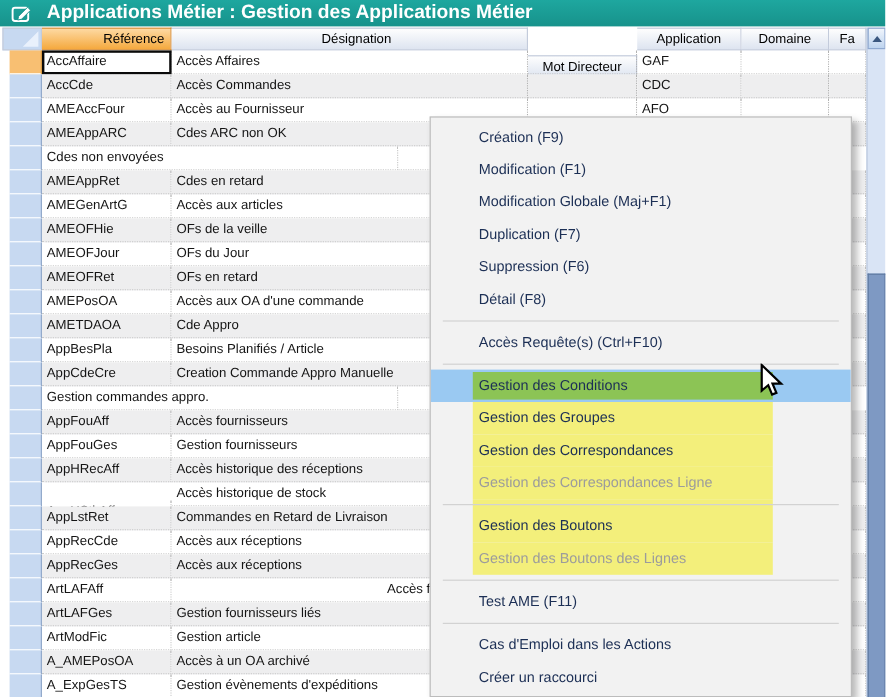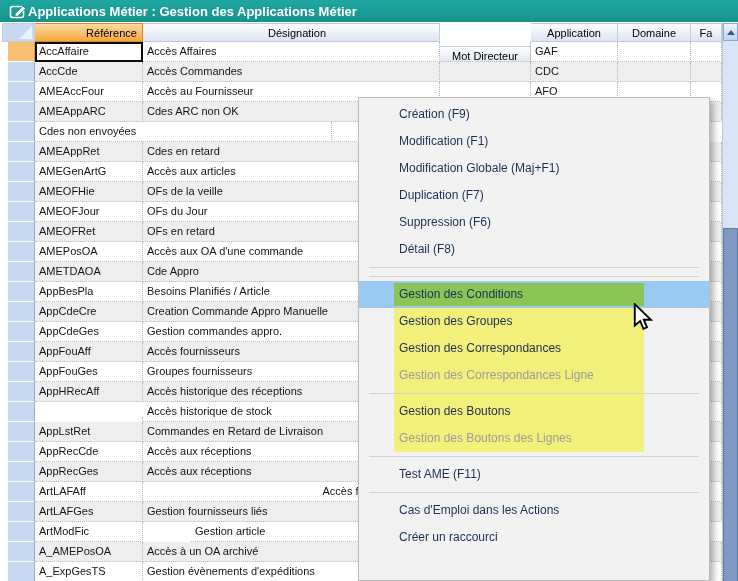--- a/index.html
+++ b/index.html
@@ -2,22 +2,22 @@
 <html><head>
 <meta charset="utf-8">
 <style>
   html,body { margin:0; padding:0; background:#fff; }
   .screen { position:relative; width:738px; height:581px; overflow:hidden;
             background:#fff; font-family:"Liberation Sans", sans-serif; }
 
   
   .titlebar { position:absolute; top:0; left:0; right:0; height:22px;
               background:linear-gradient(#1ea79f,#16918a);
-              color:#fff; display:flex; align-items:center; 
-              padding-left:9px; font-size:13px; font-weight:bold; }
+              color:#fff; display:flex; align-items:center; gap:11px;
+              padding-left:9px; font-size:16px; font-weight:bold; }
   .titlebar .ticon { display:flex; align-items:center; }
 
   
   .header-row { position:absolute; top:23px; left:2px; height:19px; display:flex; }
   .hcell { box-sizing:border-box; height:19px;
            background:linear-gradient(#fefefe,#dde4f0);
            border:1px solid #c3cbdb; border-left:none;
            font-size:11px; display:flex; align-items:center; justify-content:center;
            color:#000; overflow:hidden; white-space:nowrap; }
   .hcell.corner { background:#c7d9f1; border-left:1px solid #c3cbdb; position:relative; }
@@ -231,40 +231,39 @@
         <div class="selcell"></div>
         <div class="cell" style="width: 108px; text-align: left;">AppCdeCre</div>
         <div class="cell" style="width: 297px; text-align: left;">Creation Commande Appro Manuelle</div>
         <div class="cell" style="width: 91px; text-align: left;"></div>
         <div class="cell" style="width: 87px; text-align: left;"></div>
         <div class="cell" style="width: 73px; text-align: left;"></div>
         <div class="cell" style="width: 31px; text-align: left;"></div>
       </div>
       <div class="trow">
         <div class="selcell"></div>
-        <div class="cell" style="width: 108px; text-align: left;">AppCdeGes</div>
         <div class="cell" style="width: 297px; text-align: left;">Gestion commandes appro.</div>
         <div class="cell" style="width: 91px; text-align: left;"></div>
         <div class="cell" style="width: 87px; text-align: left;"></div>
         <div class="cell" style="width: 73px; text-align: left;"></div>
         <div class="cell" style="width: 31px; text-align: left;"></div>
       </div>
       <div class="trow alt">
         <div class="selcell"></div>
         <div class="cell" style="width: 108px; text-align: left;">AppFouAff</div>
         <div class="cell" style="width: 297px; text-align: left;">Accès fournisseurs</div>
         <div class="cell" style="width: 91px; text-align: left;"></div>
         <div class="cell" style="width: 87px; text-align: left;"></div>
         <div class="cell" style="width: 73px; text-align: left;"></div>
         <div class="cell" style="width: 31px; text-align: left;"></div>
       </div>
       <div class="trow">
         <div class="selcell"></div>
         <div class="cell" style="width: 108px; text-align: left;">AppFouGes</div>
-        <div class="cell" style="width: 297px; text-align: left;">Groupes fournisseurs</div>
+        <div class="cell" style="width: 297px; text-align: left;">Gestion fournisseurs</div>
         <div class="cell" style="width: 91px; text-align: left;"></div>
         <div class="cell" style="width: 87px; text-align: left;"></div>
         <div class="cell" style="width: 73px; text-align: left;"></div>
         <div class="cell" style="width: 31px; text-align: left;"></div>
       </div>
       <div class="trow alt">
         <div class="selcell"></div>
         <div class="cell" style="width: 108px; text-align: left;">AppHRecAff</div>
         <div class="cell" style="width: 297px; text-align: left;">Accès historique des réceptions</div>
         <div class="cell" style="width: 91px; text-align: left;"></div>
@@ -322,21 +321,21 @@
         <div class="cell" style="width: 108px; text-align: left;">ArtLAFGes</div>
         <div class="cell" style="width: 297px; text-align: left;">Gestion fournisseurs liés</div>
         <div class="cell" style="width: 91px; text-align: left;"></div>
         <div class="cell" style="width: 87px; text-align: left;"></div>
         <div class="cell" style="width: 73px; text-align: left;"></div>
         <div class="cell" style="width: 31px; text-align: left;"></div>
       </div>
       <div class="trow">
         <div class="selcell"></div>
         <div class="cell" style="width: 108px; text-align: left;">ArtModFic</div>
-        <div class="cell" style="width: 297px; text-align: left; margin-left: 48px;">Gestion article</div>
+        <div class="cell" style="width: 297px; text-align: left;">Gestion article</div>
         <div class="cell" style="width: 91px; text-align: left;"></div>
         <div class="cell" style="width: 87px; text-align: left;"></div>
         <div class="cell" style="width: 73px; text-align: left;"></div>
         <div class="cell" style="width: 31px; text-align: left;"></div>
       </div>
       <div class="trow alt">
         <div class="selcell"></div>
         <div class="cell" style="width: 108px; text-align: left;">A_AMEPosOA</div>
         <div class="cell" style="width: 297px; text-align: left;">Accès à un OA archivé</div>
         <div class="cell" style="width: 91px; text-align: left;"></div>
@@ -365,20 +364,21 @@
   <div class="menu">
       <div class="mi"><span class="lbl">Création (F9)</span></div>
       <div class="mi"><span class="lbl">Modification (F1)</span></div>
       <div class="mi"><span class="lbl">Modification Globale (Maj+F1)</span></div>
       <div class="mi"><span class="lbl">Duplication (F7)</span></div>
       <div class="mi"><span class="lbl">Suppression (F6)</span></div>
       <div class="mi"><span class="lbl">Détail (F8)</span></div>
       <div class="msep">
         <div class="line"></div>
       </div>
+      <div class="mi"><span class="lbl">Accès Requête(s) (Ctrl+F10)</span></div>
       <div class="msep">
         <div class="line"></div>
       </div>
       <div class="mi hover hl-green"><span class="lbl">Gestion des Conditions</span></div>
       <div class="mi hl-yellow"><span class="lbl">Gestion des Groupes</span></div>
       <div class="mi hl-yellow"><span class="lbl">Gestion des Correspondances</span></div>
       <div class="mi disabled hl-yellow"><span class="lbl">Gestion des Correspondances Ligne</span></div>
       <div class="msep hl-yellow">
         <div class="line"></div>
       </div>

